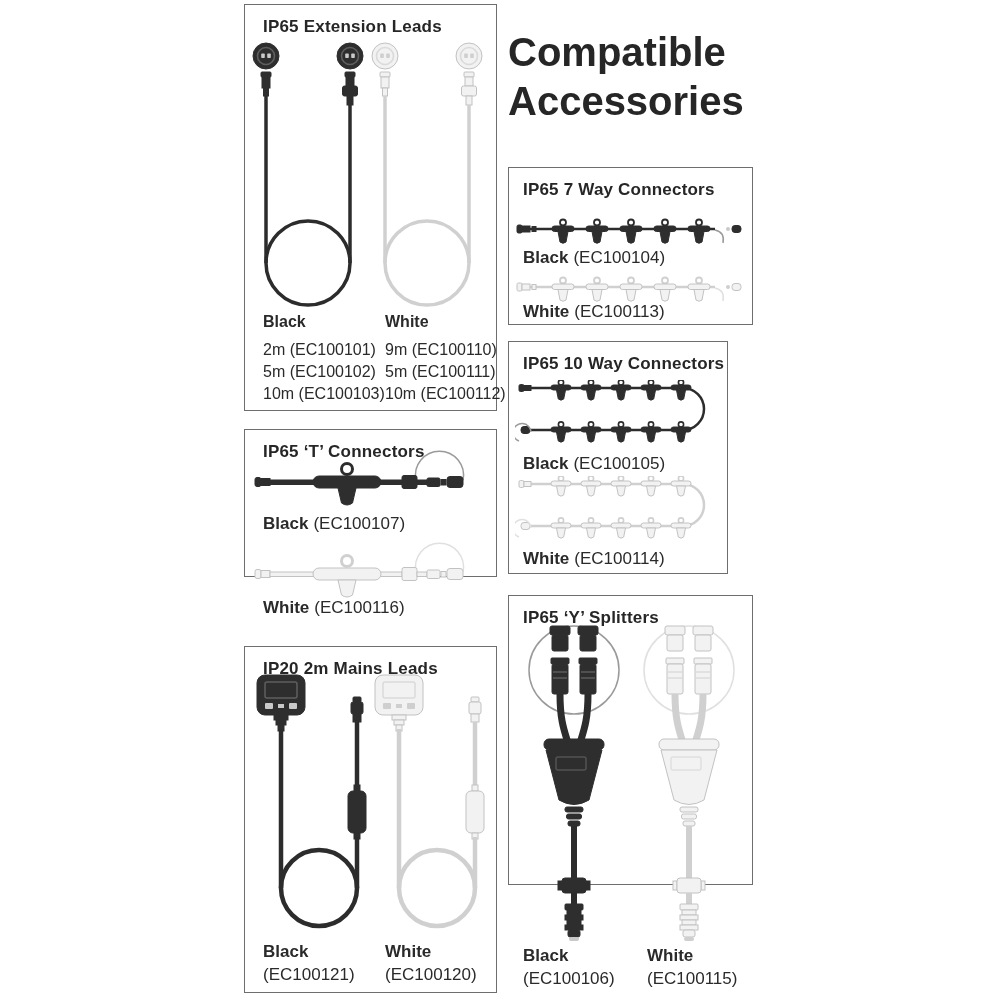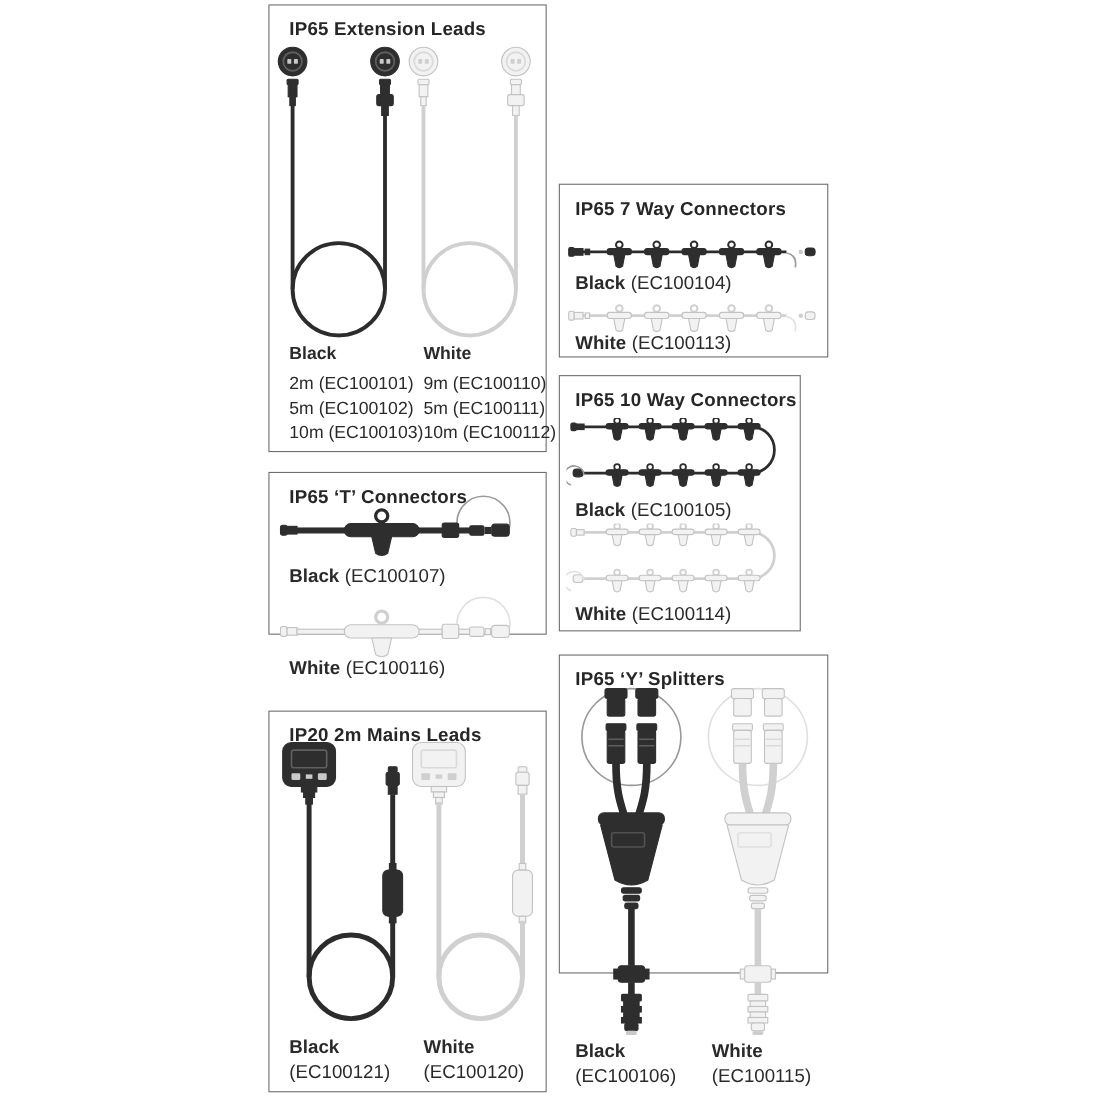--- a/index.html
+++ b/index.html
@@ -25,20 +25,22 @@
   .wire{stroke:var(--wr);fill:none;}
   .dt{stroke:var(--dt);fill:none;}
   .hl{fill:var(--hl);stroke:none;}
 </style>
 </head>
 <body>
 
 <div id="page">
 
   <div class="page-title">
+    <div>Compatible</div>
+    <div>Accessories</div>
   </div>
 
   <section class="panel" style="left:244px;top:4px;width:253px;height:407px;padding-left:15px;">
     <h2 class="panel-title" style="left:18px;top:12px;margin:0;">IP65 Extension Leads</h2>
 
     <svg class="v-black" style="left:5px;top:36px;" width="118" height="266" viewBox="0 0 118 266">
       <circle class="p" cx="16" cy="15" r="13"></circle>
       <circle class="dt" cx="16" cy="15" r="8.5" stroke-width="1.6"></circle>
       <rect class="hl" x="11.2" y="12.6" width="3.6" height="4.4" rx="0.8"></rect>
       <rect class="hl" x="17.2" y="12.6" width="3.6" height="4.4" rx="0.8"></rect>

